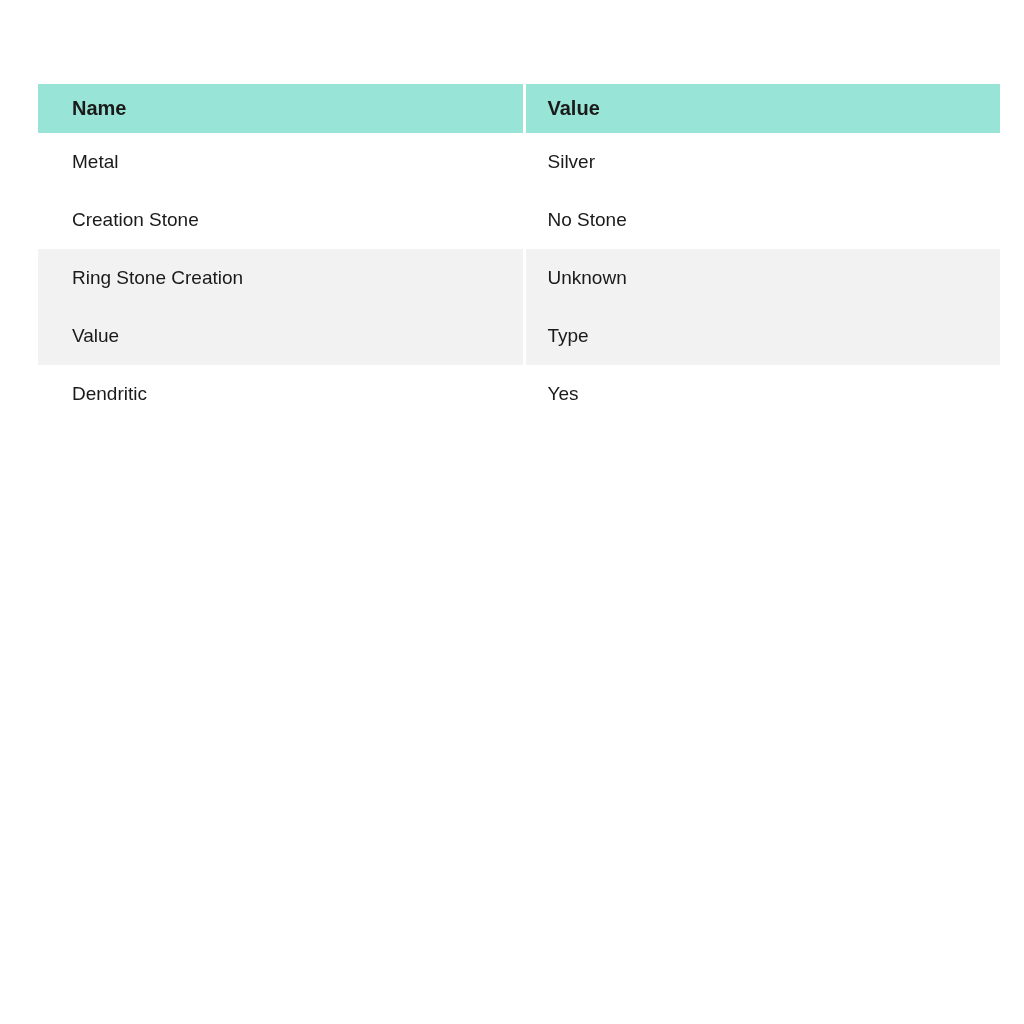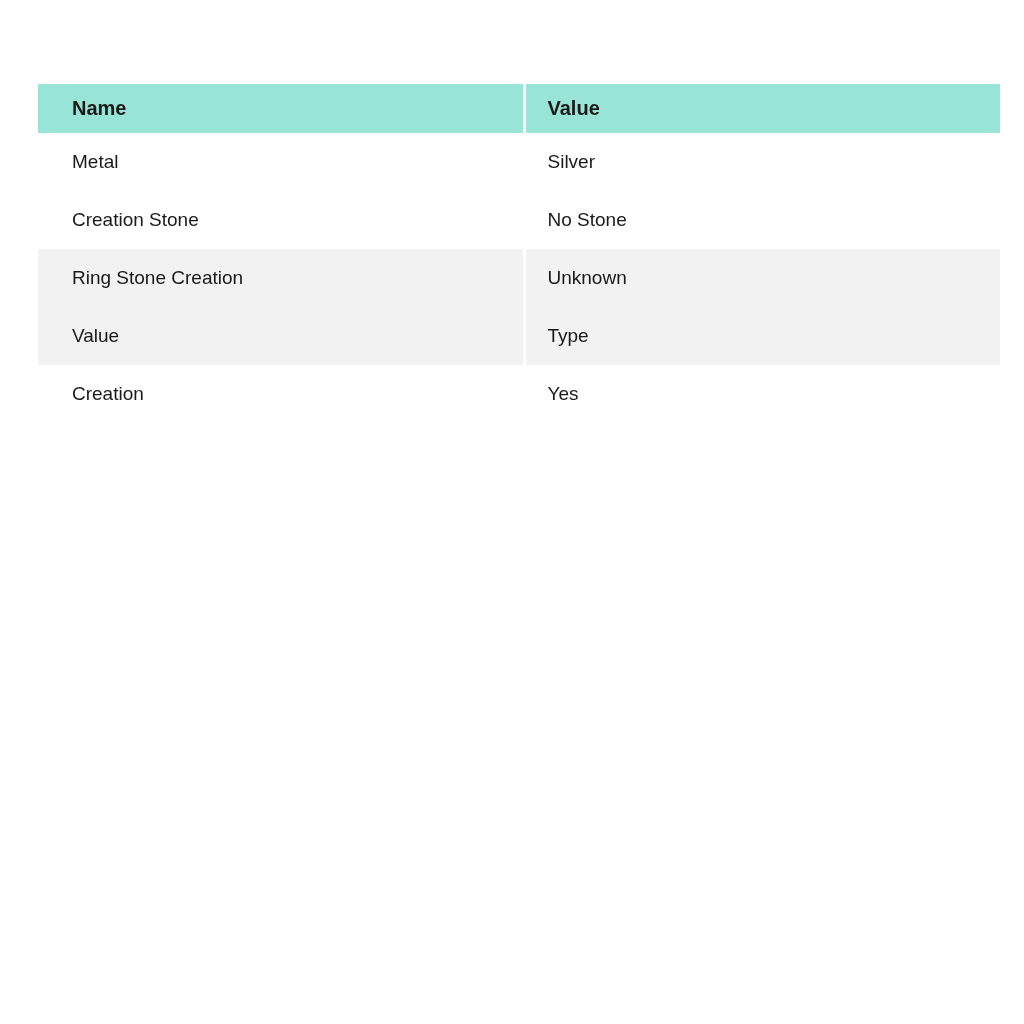--- a/index.html
+++ b/index.html
@@ -96,18 +96,18 @@
         </tr>
         <tr class="alt">
           <td>Ring Stone Creation</td>
           <td>Unknown</td>
         </tr>
         <tr class="alt">
           <td>Value</td>
           <td>Type</td>
         </tr>
         <tr>
-          <td>Creation</td>
+          <td>Dendritic</td>
           <td>Yes</td>
         </tr>
       </tbody>
   </table>
 </div>
 
 </body></html>

